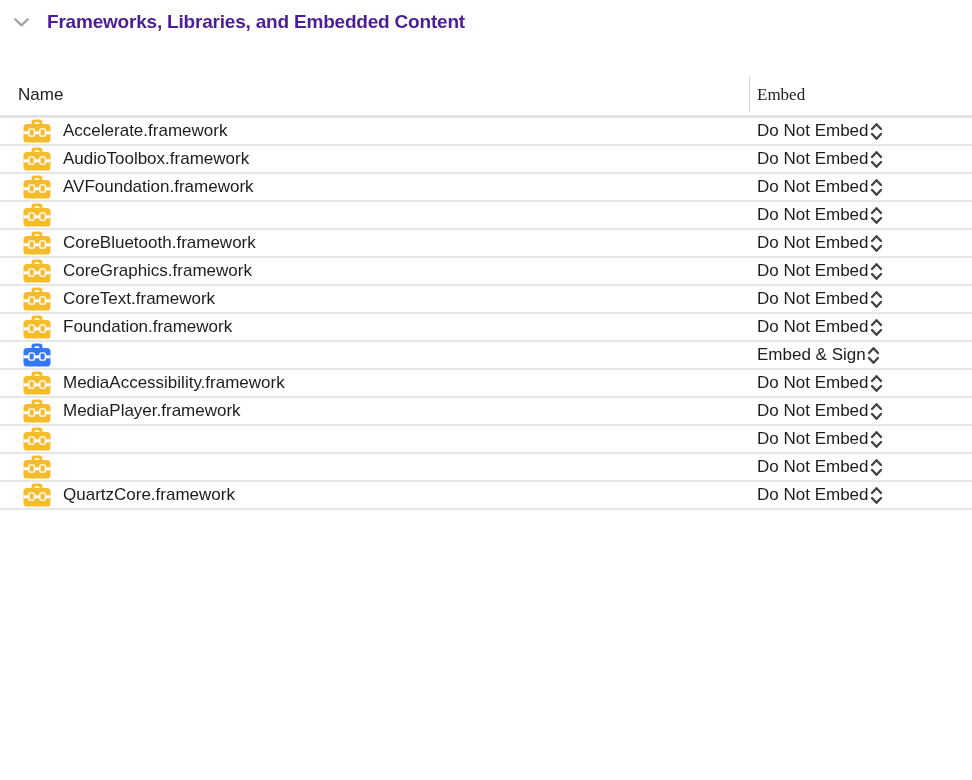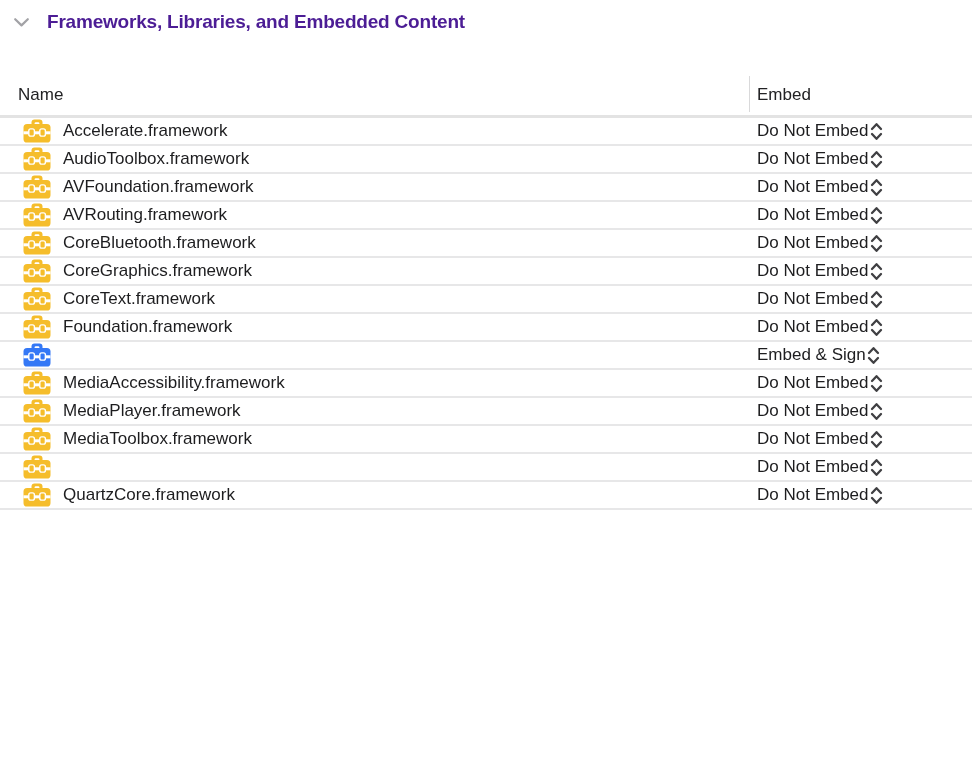--- a/index.html
+++ b/index.html
@@ -9,21 +9,21 @@
   .section-header { position:relative; height:74px; }
   .disclosure { position:absolute; left:13px; top:17px; width:17px; height:11px; cursor:pointer; }
   .section-title { position:absolute; left:47px; top:11px; font-size:19px; font-weight:700;
     color:#4c1d95; letter-spacing:-0.2px; white-space:nowrap; }
 
   .col-header { position:relative; height:44px; border-bottom:3px solid #e3e3e3; }
   .col-name { position:absolute; left:18px; top:50%; transform:translateY(-50%);
     font-size:17px; color:#222224; }
   .col-divider { position:absolute; left:749px; top:2px; width:1px; height:36px; background:#d9d9da; }
   .col-embed { position:absolute; left:757px; top:50%; transform:translateY(-50%);
-    font-size:17px; color:#222224; }
+    font-size:17px; color:#222224;font-family:Liberation Serif, serif; }
 
   .row { position:relative; height:28px; border-bottom:2px solid #e7e7e8;
     display:flex; align-items:center; padding-left:22px; background:#fff; }
   .icon { width:30px; height:30px; margin-right:11px; display:flex;
     align-items:center; justify-content:center; flex:0 0 auto; }
   .icon svg { display:none; }
   .icon.yellow { color:var(--toolbox-yellow,#F5BD2B); }
   .icon.blue   { color:var(--toolbox-blue,#3478F6); }
   .icon.yellow .svg-toolbox, .icon.blue .svg-toolbox { display:block; }
   .icon.doc .svg-doc { display:block; }
@@ -122,21 +122,20 @@
       <svg class="svg-toolbox" width="28" height="24" viewBox="0 0 28 24">
         <rect x="8.5" y="0.5" width="11" height="9" rx="3" fill="currentColor"></rect>
         <rect x="11.6" y="3.2" width="4.8" height="6" rx="1.2" fill="#ffffff"></rect>
         <rect x="0.5" y="5" width="27" height="18.5" rx="3.6" fill="currentColor"></rect>
         <rect x="0.5" y="12.3" width="27" height="3" fill="#ffffff"></rect>
         <rect x="5.8" y="9.9" width="5.6" height="7.2" rx="1.9" fill="currentColor" stroke="#ffffff" stroke-width="1.4"></rect>
         <rect x="16.8" y="9.9" width="5.6" height="7.2" rx="1.9" fill="currentColor" stroke="#ffffff" stroke-width="1.4"></rect>
       </svg>
 
     </span>
-    <span class="item-name">AVRouting.framework</span>
     <span class="embed-cell">
       <span class="embed-label">Do Not Embed</span>
       <svg class="stepper" viewBox="0 0 15 21">
         <path d="M3 8 L7.5 3.2 L12 8" fill="none" stroke="#404043" stroke-width="2.3" stroke-linecap="round" stroke-linejoin="round"></path>
         <path d="M3 13 L7.5 17.8 L12 13" fill="none" stroke="#404043" stroke-width="2.3" stroke-linecap="round" stroke-linejoin="round"></path>
       </svg>
     </span>
   </div>
 
   <div class="row">
@@ -298,21 +297,20 @@
       <svg class="svg-toolbox" width="28" height="24" viewBox="0 0 28 24">
         <rect x="8.5" y="0.5" width="11" height="9" rx="3" fill="currentColor"></rect>
         <rect x="11.6" y="3.2" width="4.8" height="6" rx="1.2" fill="#ffffff"></rect>
         <rect x="0.5" y="5" width="27" height="18.5" rx="3.6" fill="currentColor"></rect>
         <rect x="0.5" y="12.3" width="27" height="3" fill="#ffffff"></rect>
         <rect x="5.8" y="9.9" width="5.6" height="7.2" rx="1.9" fill="currentColor" stroke="#ffffff" stroke-width="1.4"></rect>
         <rect x="16.8" y="9.9" width="5.6" height="7.2" rx="1.9" fill="currentColor" stroke="#ffffff" stroke-width="1.4"></rect>
       </svg>
 
     </span>
-    <span class="item-name">MediaToolbox.framework</span>
     <span class="embed-cell">
       <span class="embed-label">Do Not Embed</span>
       <svg class="stepper" viewBox="0 0 15 21">
         <path d="M3 8 L7.5 3.2 L12 8" fill="none" stroke="#404043" stroke-width="2.3" stroke-linecap="round" stroke-linejoin="round"></path>
         <path d="M3 13 L7.5 17.8 L12 13" fill="none" stroke="#404043" stroke-width="2.3" stroke-linecap="round" stroke-linejoin="round"></path>
       </svg>
     </span>
   </div>
 
   <div class="row">

